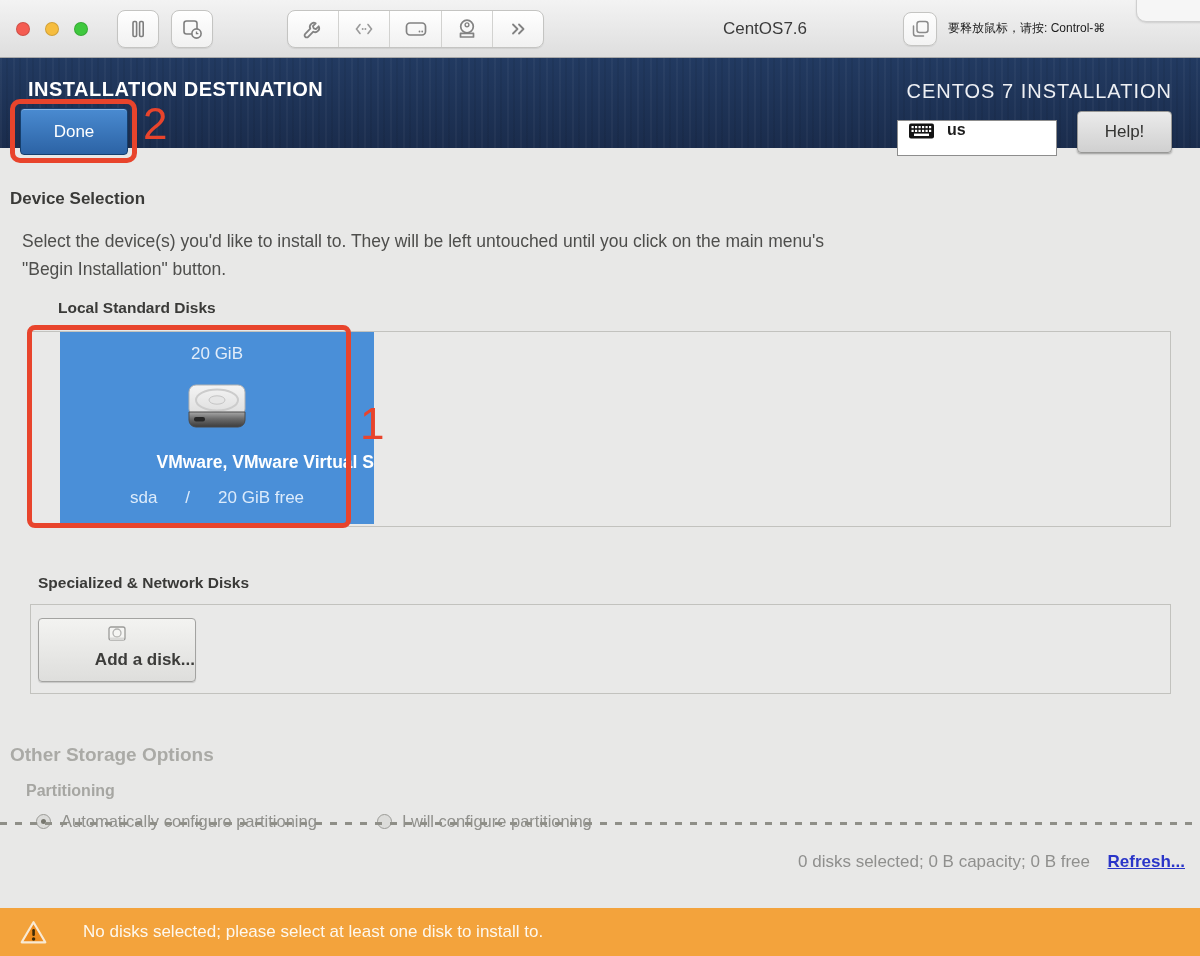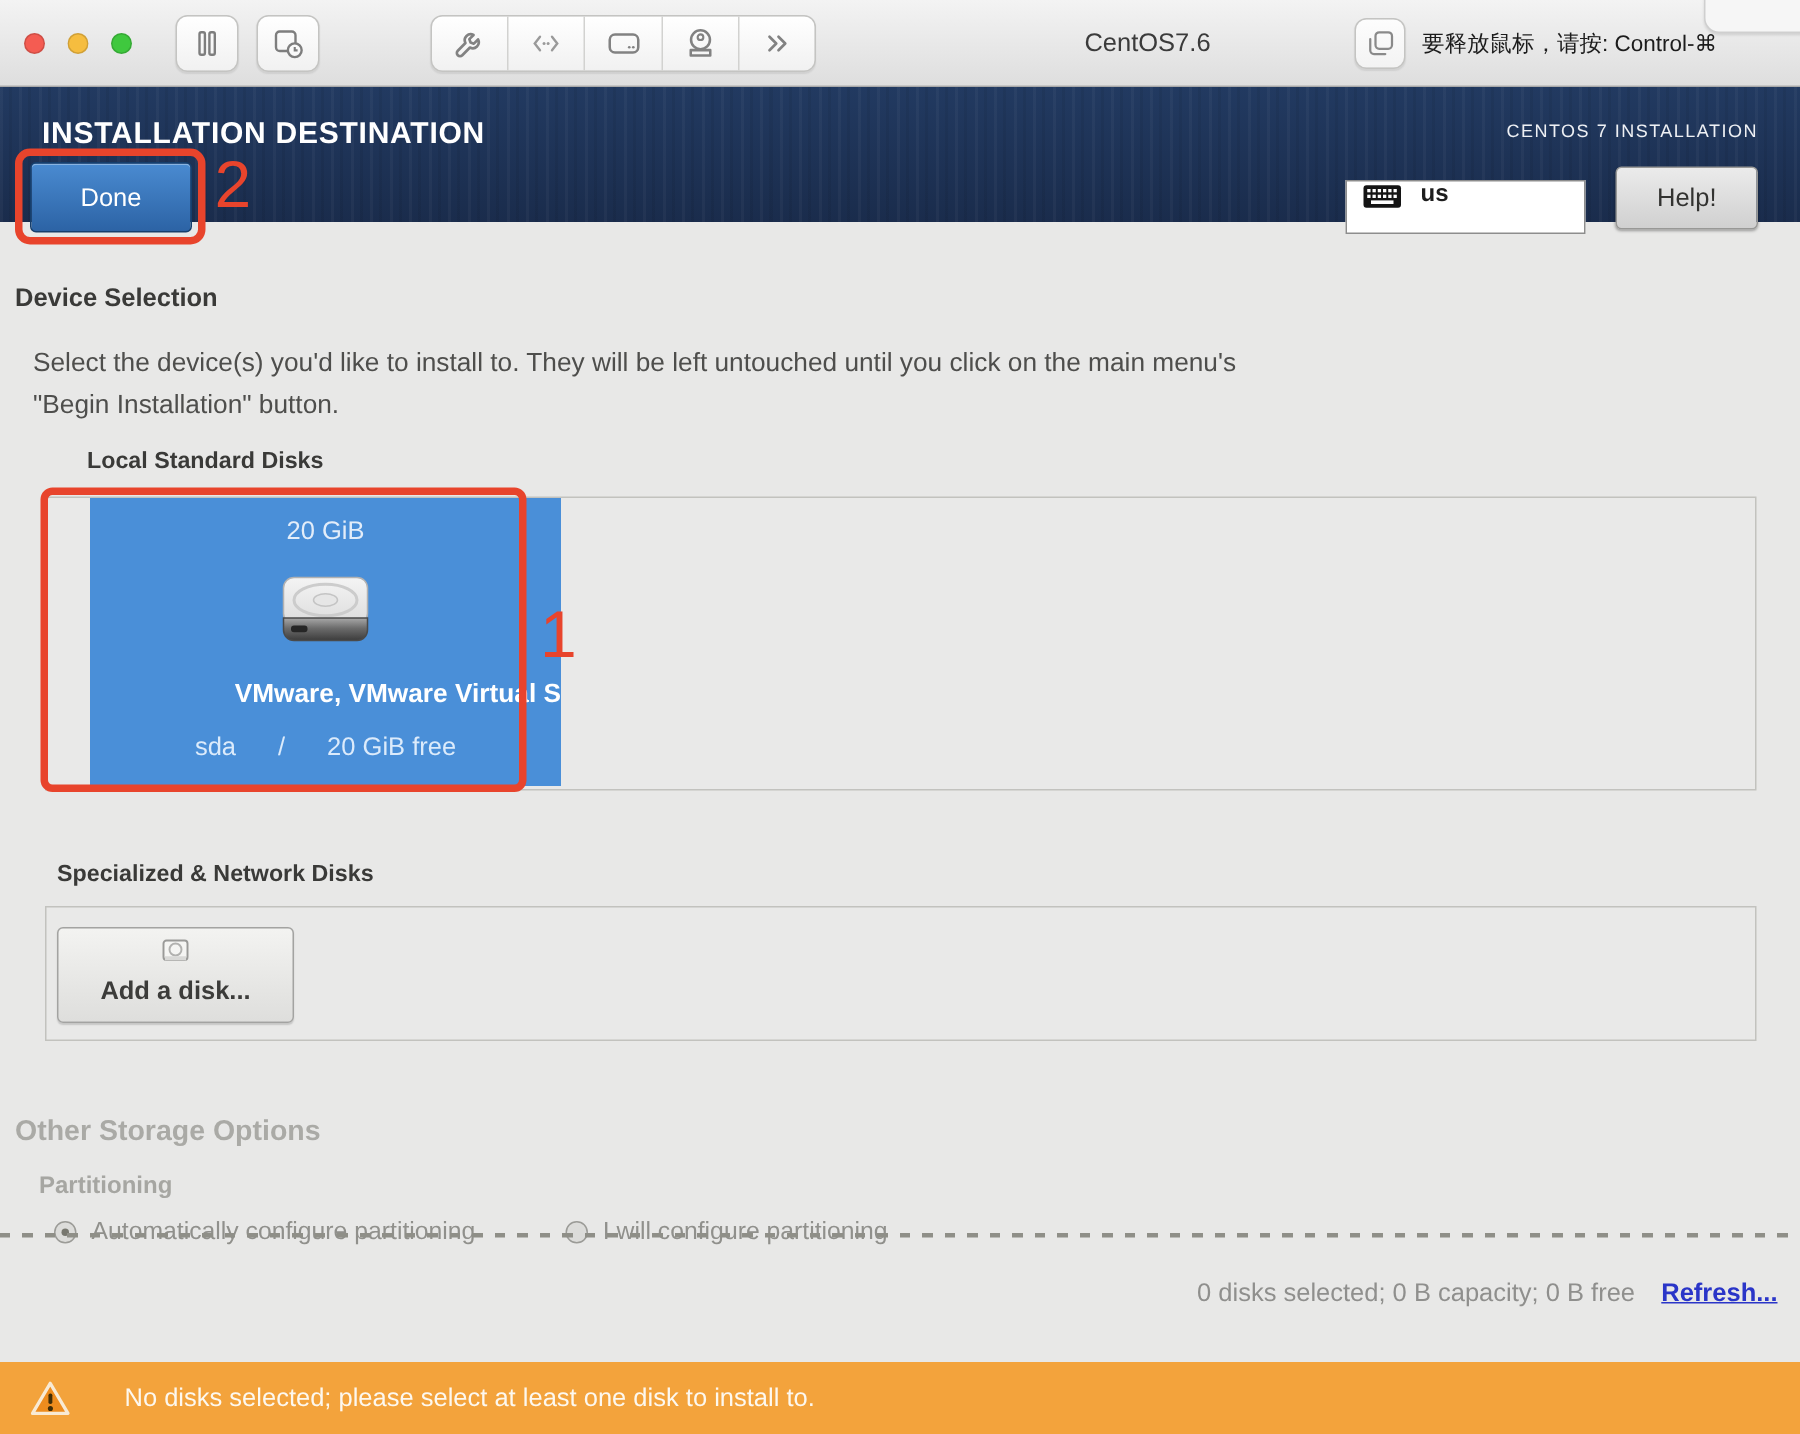--- a/index.html
+++ b/index.html
@@ -32,42 +32,42 @@
     position:absolute; left:287px; top:10px; height:38px; width:257px;
     background:linear-gradient(#ffffff,#f1f1f1);
     border:1px solid #c4c4c2; border-radius:8px;
     box-shadow:0 1px 1px rgba(0,0,0,.08);
     display:flex;
   }
   .seg { flex:1; display:flex; align-items:center; justify-content:center; border-right:1px solid #d2d2d0; cursor:default; }
   .seg:last-child { border-right:none; }
   .win-title { position:absolute; left:690px; top:19px; width:150px; text-align:center;
     font-size:17px; color:#3b3b3b; font-weight:500; }
-  .hint-text { position:absolute; left:948px; top:20px; font-size:15px; color:#1c1c1c; white-space:nowrap; }
+  .hint-text { position:absolute; left:948px; top:20px; font-size:12px; color:#1c1c1c; white-space:nowrap; }
   .float-btn { left:903px; width:34px; height:34px; top:12px; background:linear-gradient(#fdfdfd,#f3f3f3); }
   .corner-pop {
     position:absolute; left:1136px; top:-10px; width:90px; height:32px;
     background:#f6f6f6; border:1px solid #cfcfcf; border-radius:10px;
     box-shadow:0 1px 2px rgba(0,0,0,.12);
   }
   .icon-svg { display:block; }
 
   
   .inst-header {
     position:absolute; left:0; top:58px; width:1200px; height:90px;
     background:
       repeating-linear-gradient(90deg, rgba(255,255,255,.035) 0 2px, rgba(0,0,0,0) 2px 6px, rgba(0,0,0,.06) 6px 8px, rgba(0,0,0,0) 8px 13px),
       linear-gradient(#223a61,#1a2c4c);
   }
   .page-title {
     position:absolute; left:28px; top:20px; font-size:20px; font-weight:bold;
     color:#ffffff; letter-spacing:.5px;
   }
   .right-title {
-    position:absolute; right:28px; top:22px; font-size:12px; font-weight:400;
+    position:absolute; right:28px; top:22px; font-size:20px; font-weight:400;
     color:#eef0f4; letter-spacing:1px;
   }
   .done-btn {
     position:absolute; left:20px; top:50px; width:108px; height:47px;
     background:linear-gradient(#4a8bd1,#2c63a5);
     border:1px solid #163f6d; border-radius:4px;
     box-shadow:inset 0 1px 0 rgba(255,255,255,.35);
     color:#ffffff; font-size:17px; text-align:center; line-height:45px; cursor:pointer;
   }
   .ann-box { position:absolute; border:5px solid #e8442c; border-radius:10px; background:transparent; }
@@ -109,21 +109,21 @@
   .ann-num.n1 { left:360px; top:402px; }
 
   .net-h { left:38px; top:574px; font-size:15.5px; }
   .add-disk-btn {
     position:absolute; left:38px; top:618px; width:158px; height:64px;
     background:linear-gradient(#f3f3f1,#dededc);
     border:1px solid #a3a3a1; border-radius:4px;
     box-shadow:0 1px 1px rgba(0,0,0,.15); cursor:pointer; text-align:center;
   }
   .add-disk-btn .mini-icon { margin-top:6px; display:inline-block; }
-  .add-disk-label { font-size:17px; font-weight:bold; color:#3c3c3a; margin-top:1px; }
+  .add-disk-label { font-size:17px; font-weight:bold; color:#3c3c3a; margin-top:1px;text-align:right; }
 
   .other-h { position:absolute; left:10px; top:744px; font-size:19px; font-weight:bold; color:#aaaaa6; }
   .part-h  { position:absolute; left:26px; top:782px; font-size:16px; font-weight:bold; color:#a6a6a2; }
 
   .radio-clip { position:absolute; left:0; top:808px; width:1200px; height:24px; overflow:hidden; }
   .radio-row { position:absolute; left:0; top:4px; width:1200px; display:flex; align-items:center; font-size:16.5px; color:#90908c; }
   .radio { width:15px; height:15px; border:1.5px solid #9b9b97; border-radius:50%; background:#dcdcda; display:inline-block; position:relative; }
   .radio.sel::after { content:""; position:absolute; left:3.5px; top:3.5px; width:5px; height:5px; border-radius:50%; background:#77776f; }
   .dash-line {
     position:absolute; left:0; top:822px; width:1200px; height:3px; z-index:5;

